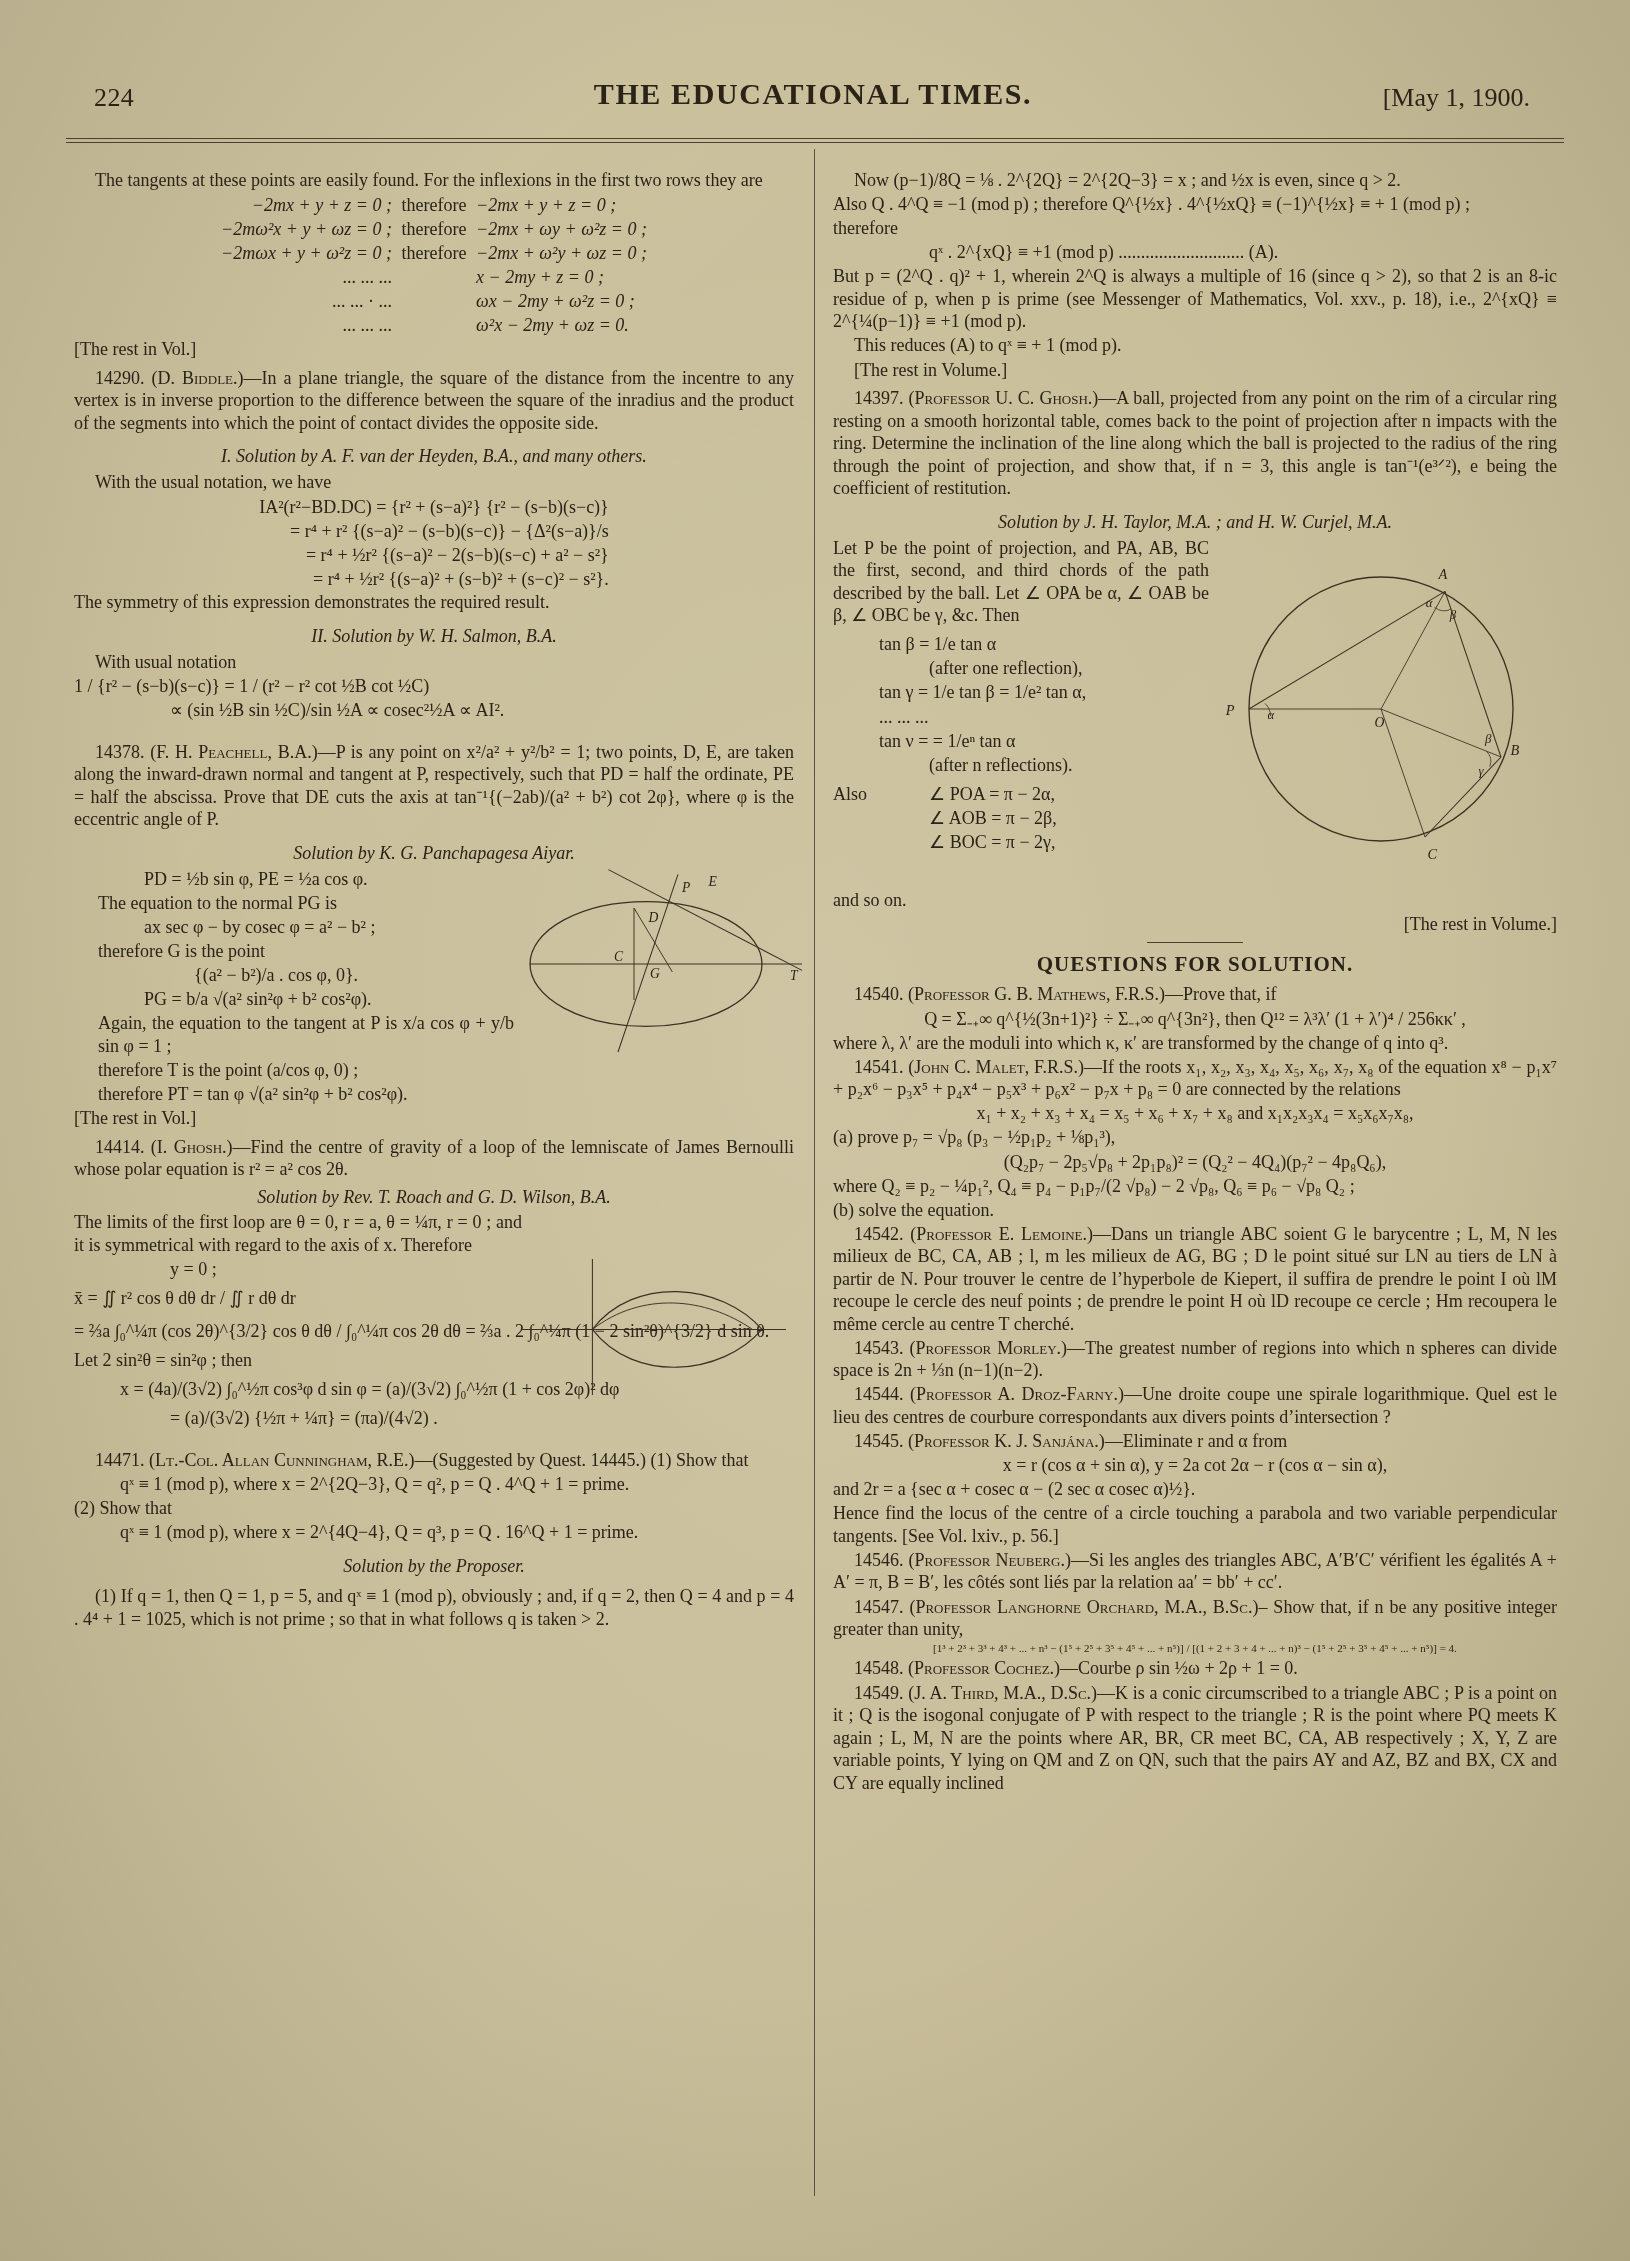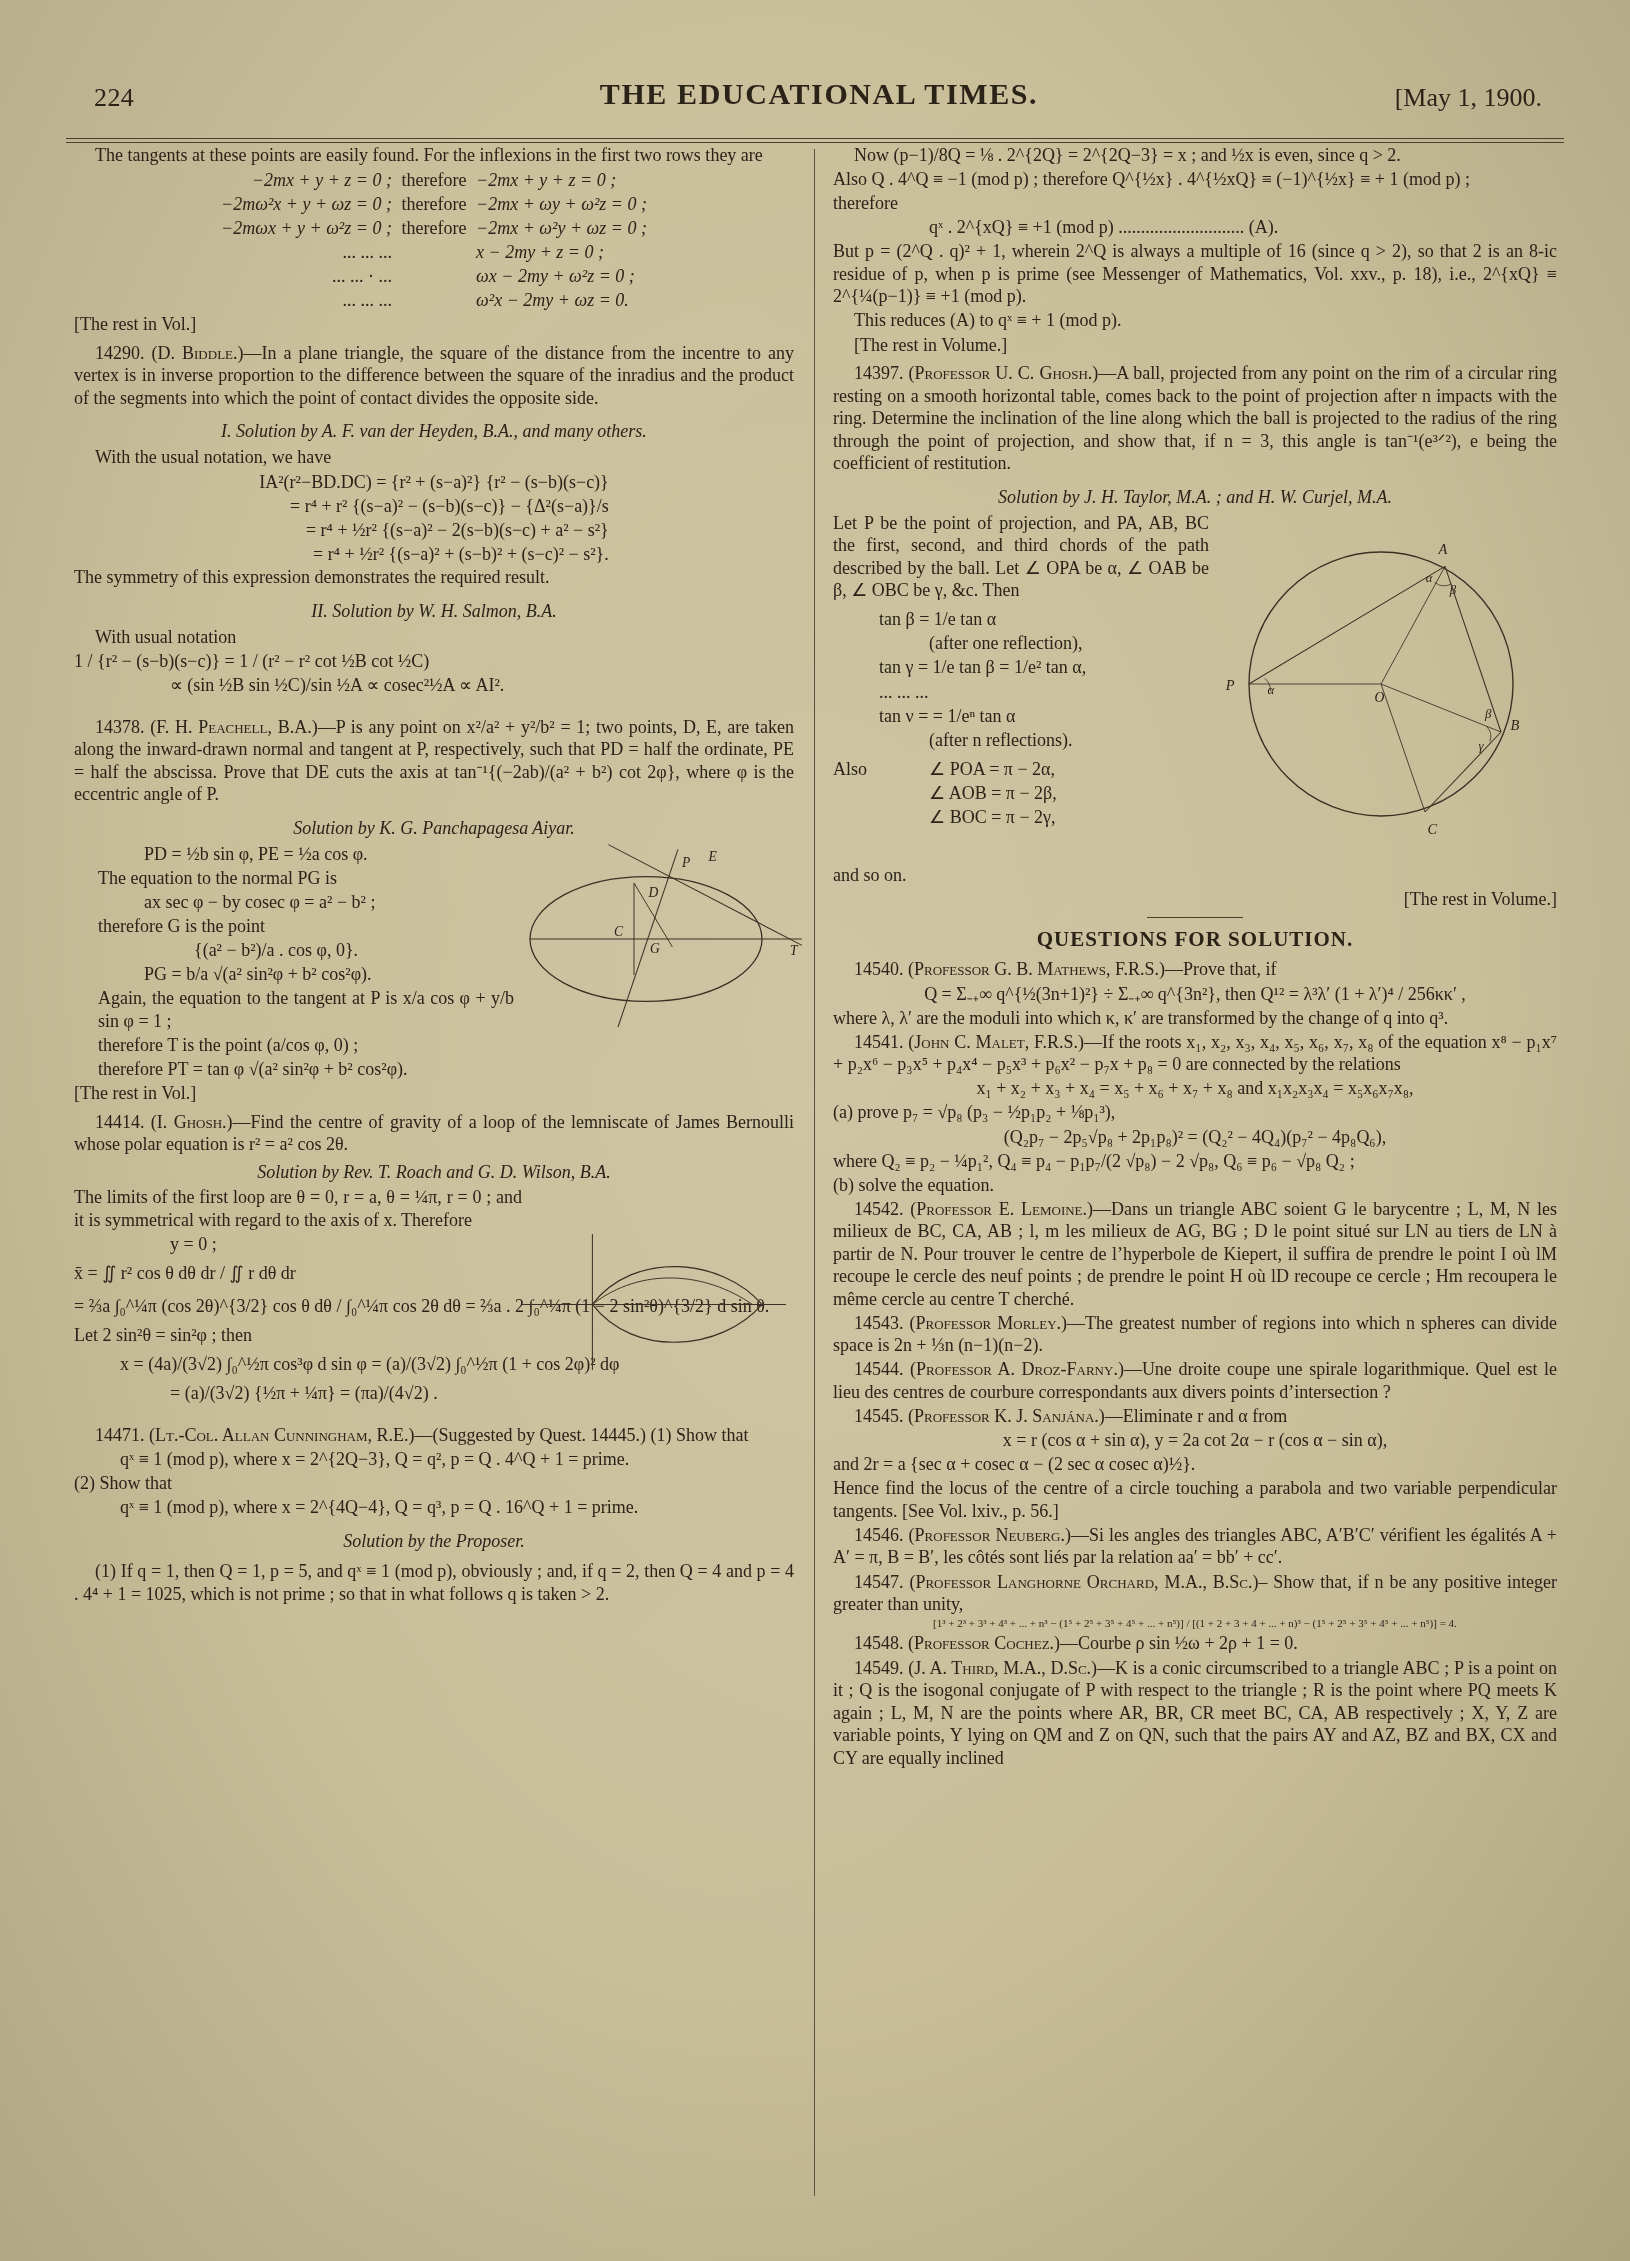--- a/index.html
+++ b/index.html
@@ -16,21 +16,21 @@
     background:linear-gradient(135deg,#cdc3a0 0%,#c8be99 35%,#cabf9b 65%,#c3b992 100%);
     overflow:hidden;
   }
   .vig{
     position:absolute;inset:0;
     background:radial-gradient(ellipse at 50% 45%, rgba(255,255,255,0.10) 0%, rgba(255,255,255,0.0) 55%, rgba(70,58,35,0.18) 100%);
     pointer-events:none;
   }
   
   .hdr{
-    position:absolute;left:0;right:0;top:77px;height:48px;
+    position:absolute;left:0;right:12px;top:77px;height:48px;
   }
   .folio{
     position:absolute;left:94px;top:6.4px;
     font-size:26px;letter-spacing:0.4px;
   }
   .hdr-title{
     position:absolute;left:0;right:0;top:0;
     text-align:center;
     font-size:30px;
     letter-spacing:1.6px;
@@ -49,21 +49,21 @@
     position:absolute;left:66px;right:66px;top:142px;
     border-top:0.8px solid #4a4030;
   }
   .vrule{
     position:absolute;left:814px;top:149px;height:2047px;
     border-left:1.2px solid #5b5140;
   }
   
   .col{
     position:absolute;
-    top:144px;
+    top:169px;
     font-size:18px;
     line-height:1.25;
     text-align:justify;
   }
   .colL{left:74px;width:720px;}
   .colR{left:833px;width:724px;}
   p{margin:0 0 1.6px 0;}
   .ind{text-indent:21px;}
   .sc{font-variant:small-caps;}
   .num{font-weight:normal;}

